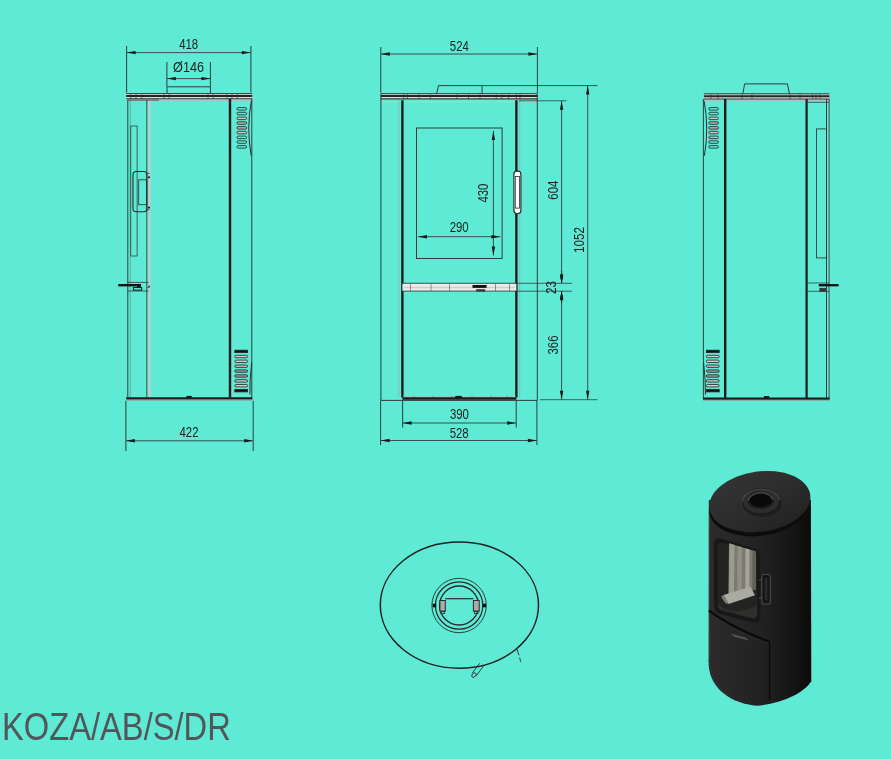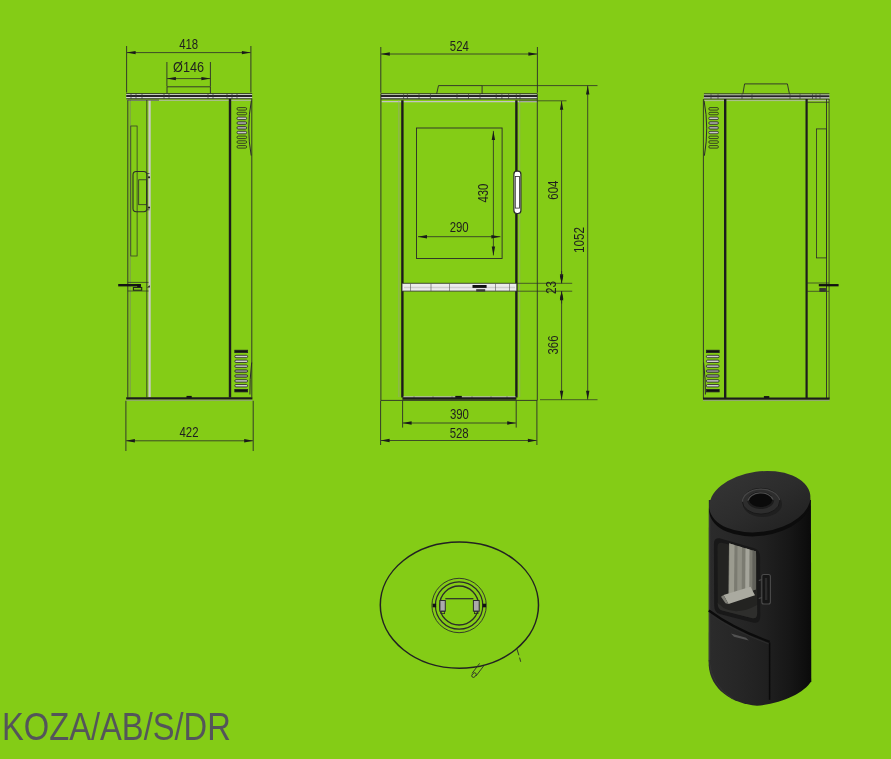--- a/index.html
+++ b/index.html
@@ -1,16 +1,16 @@
 <!DOCTYPE html>
 <html><head>
 <meta charset="utf-8">
 <style>
   html,body{margin:0;padding:0;background:#ffffff;}
-  .page{position:relative;width:891px;height:759px;background:#84cc16;overflow:hidden;}
+  .page{position:relative;width:891px;height:759px;background:#5eead4;overflow:hidden;}
   svg{position:absolute;top:0;left:0;}
   .label{position:absolute;left:2.4px;top:704.6px;font-family:"Liberation Sans",sans-serif;
          font-size:39px;color:#54555a;white-space:nowrap;
          transform:scaleX(0.838);transform-origin:0 0;}
 </style>
 </head>
 <body>
 <div class="page">
 <svg width="891" height="759" viewBox="0 0 891 759" fill="none" stroke-linecap="butt">
 <g id="all" stroke="#2b2b2b" stroke-width="0.9" fill="none">

